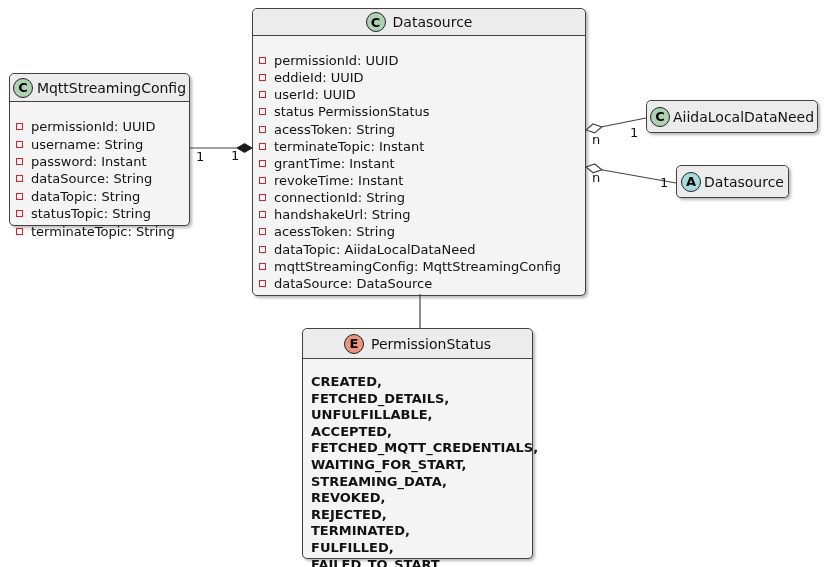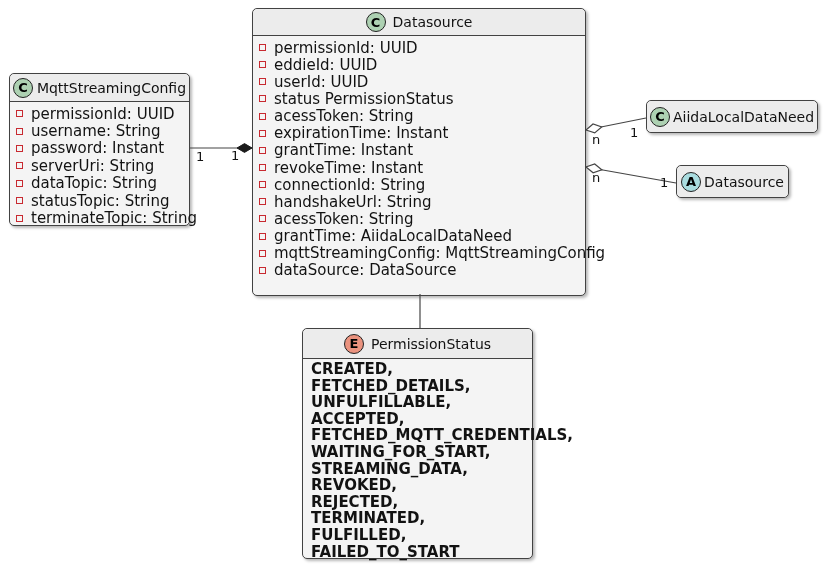--- a/index.html
+++ b/index.html
@@ -29,21 +29,21 @@
     width:20px; height:20px; flex:none;
     border-radius:50%;
     border:1px solid #222222;
     display:flex; align-items:center; justify-content:center;
     font-size:13px; font-weight:bold; color:#000;
   }
   .c-class    { background:#ADD1B2; }
   .c-abstract { background:#A9DCDF; }
   .c-enum     { background:#EB937F; }
 
-  .uml-body { font-size:15px; }
+  .uml-body { font-size:13px;margin-top:13px; }
   .row { display:flex; align-items:center; white-space:nowrap; }
   .fmark {
     width:7px; height:7px; flex:none;
     border:1px solid #C82930;
     margin-right:8px;
   }
 
   
   #box-permission { left:252px; top:8px;  width:334px; height:288px; }
   #box-permission .uml-title { height:27px; }
@@ -99,21 +99,21 @@
         <div class="row">
         <span class="fmark"></span>
         <span>username: String</span>
       </div>
         <div class="row">
         <span class="fmark"></span>
         <span>password: Instant</span>
       </div>
         <div class="row">
         <span class="fmark"></span>
-        <span>serverUri: String</span>
+        <span>dataSource: String</span>
       </div>
         <div class="row">
         <span class="fmark"></span>
         <span>dataTopic: String</span>
       </div>
         <div class="row">
         <span class="fmark"></span>
         <span>statusTopic: String</span>
       </div>
         <div class="row">
@@ -144,21 +144,21 @@
         <div class="row">
         <span class="fmark"></span>
         <span>status PermissionStatus</span>
       </div>
         <div class="row">
         <span class="fmark"></span>
         <span>acessToken: String</span>
       </div>
         <div class="row">
         <span class="fmark"></span>
-        <span>expirationTime: Instant</span>
+        <span>terminateTopic: Instant</span>
       </div>
         <div class="row">
         <span class="fmark"></span>
         <span>grantTime: Instant</span>
       </div>
         <div class="row">
         <span class="fmark"></span>
         <span>revokeTime: Instant</span>
       </div>
         <div class="row">
@@ -168,21 +168,21 @@
         <div class="row">
         <span class="fmark"></span>
         <span>handshakeUrl: String</span>
       </div>
         <div class="row">
         <span class="fmark"></span>
         <span>acessToken: String</span>
       </div>
         <div class="row">
         <span class="fmark"></span>
-        <span>grantTime: AiidaLocalDataNeed</span>
+        <span>dataTopic: AiidaLocalDataNeed</span>
       </div>
         <div class="row">
         <span class="fmark"></span>
         <span>mqttStreamingConfig: MqttStreamingConfig</span>
       </div>
         <div class="row">
         <span class="fmark"></span>
         <span>dataSource: DataSource</span>
       </div>
       </div>

